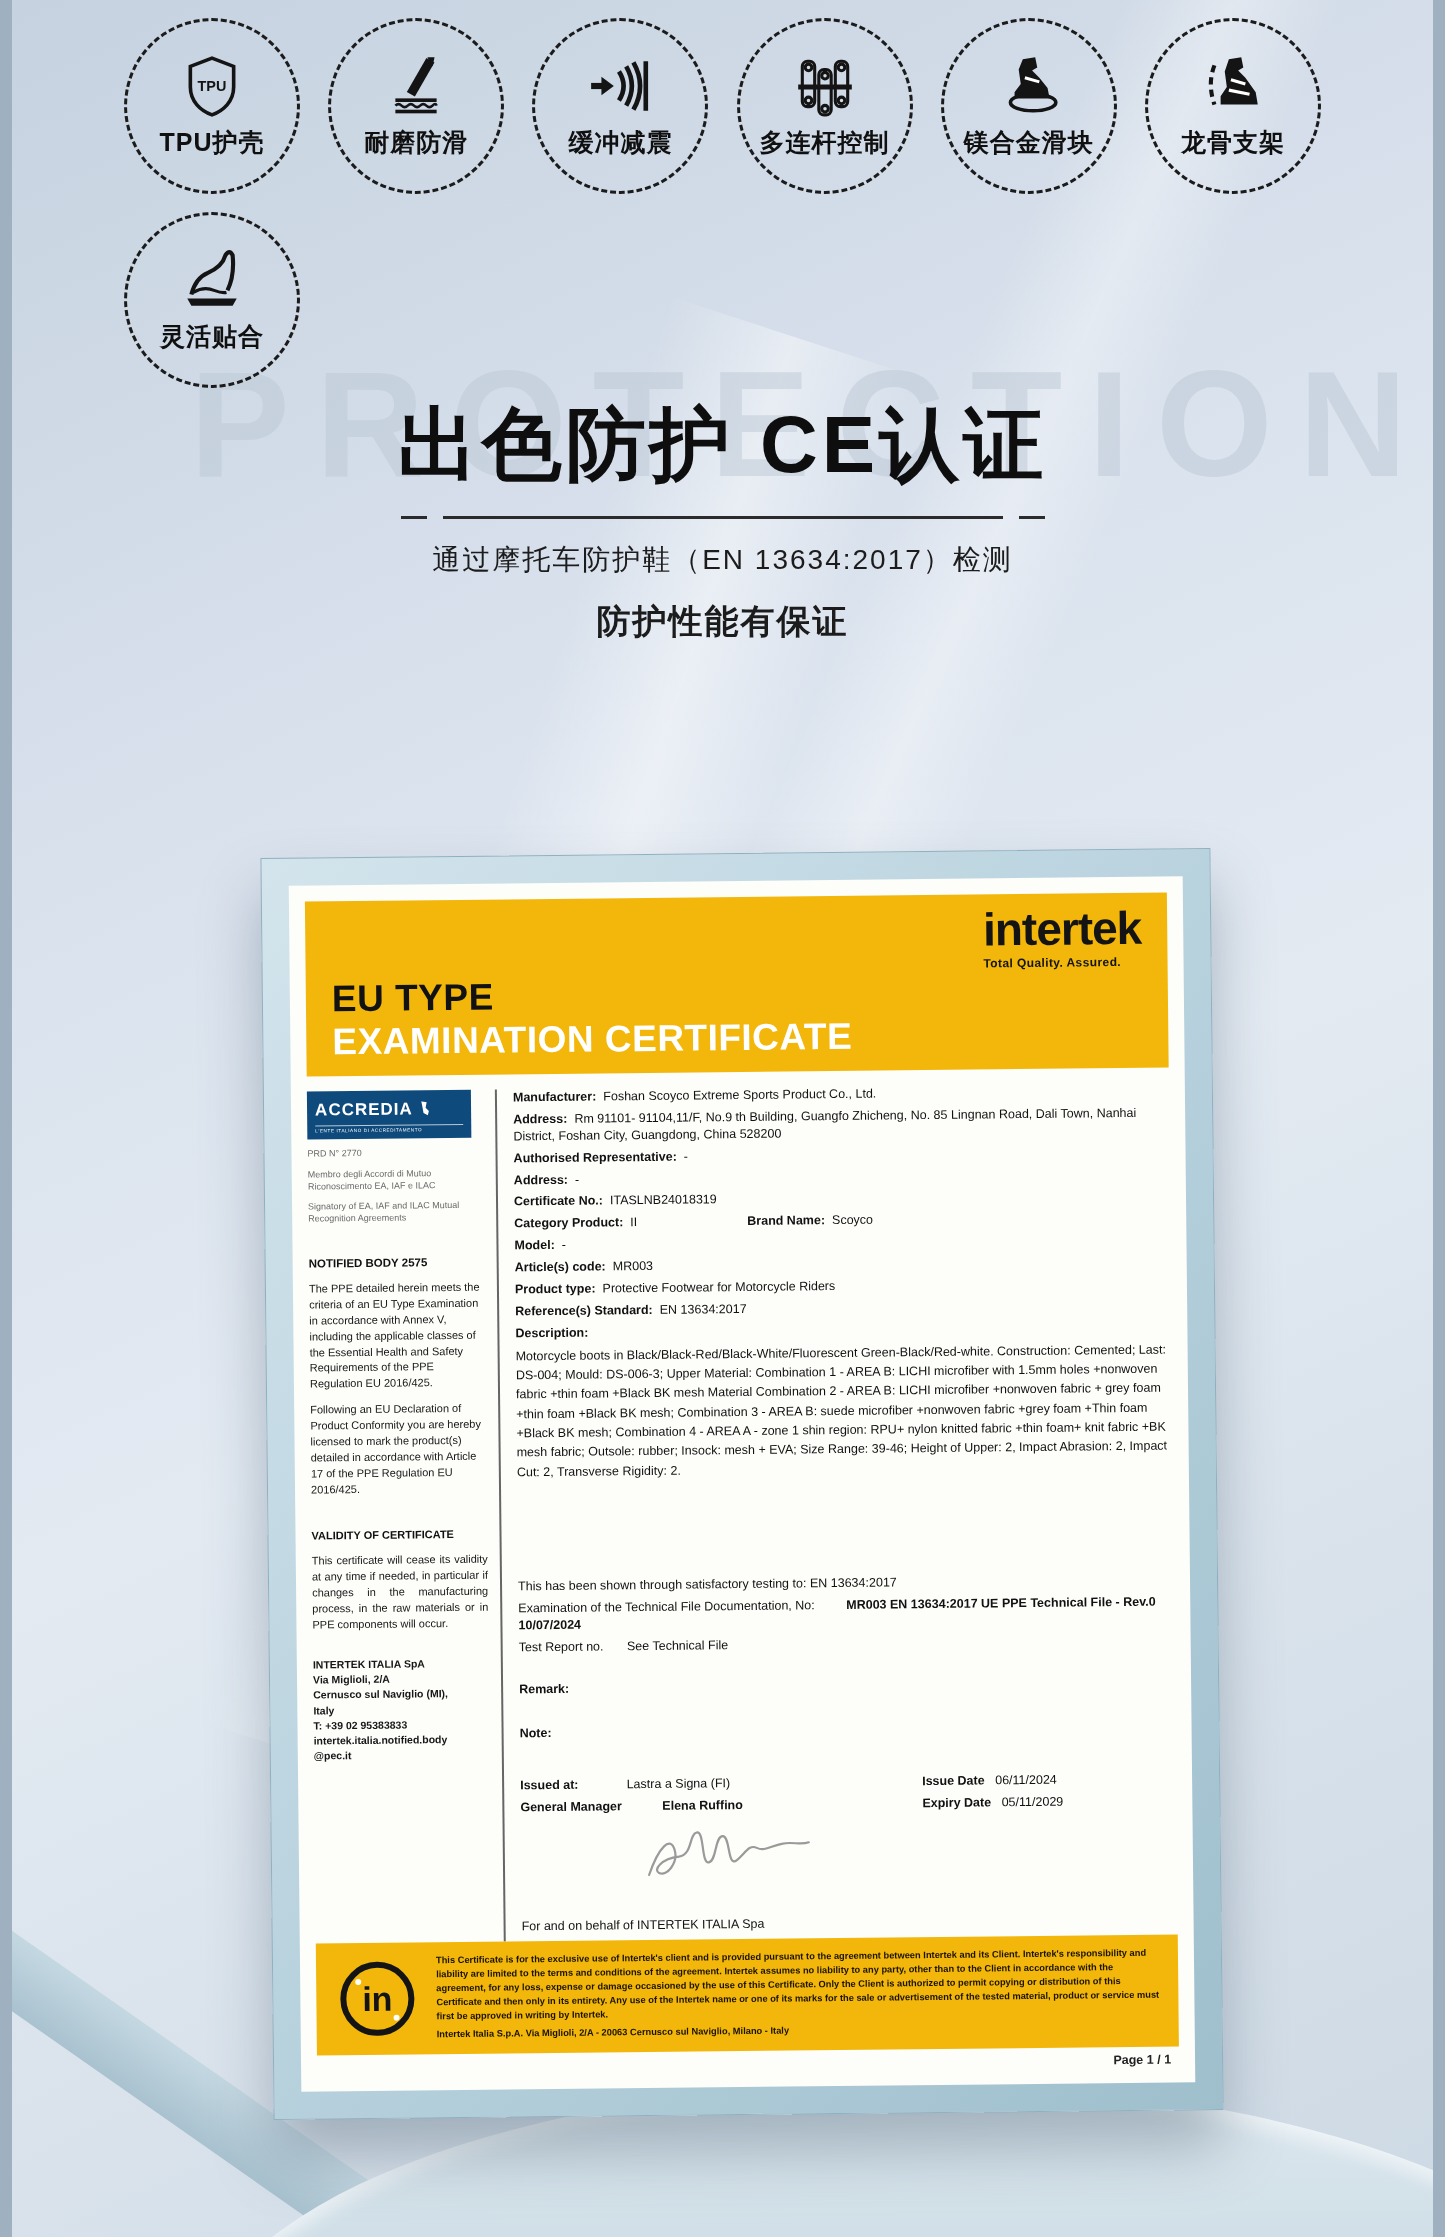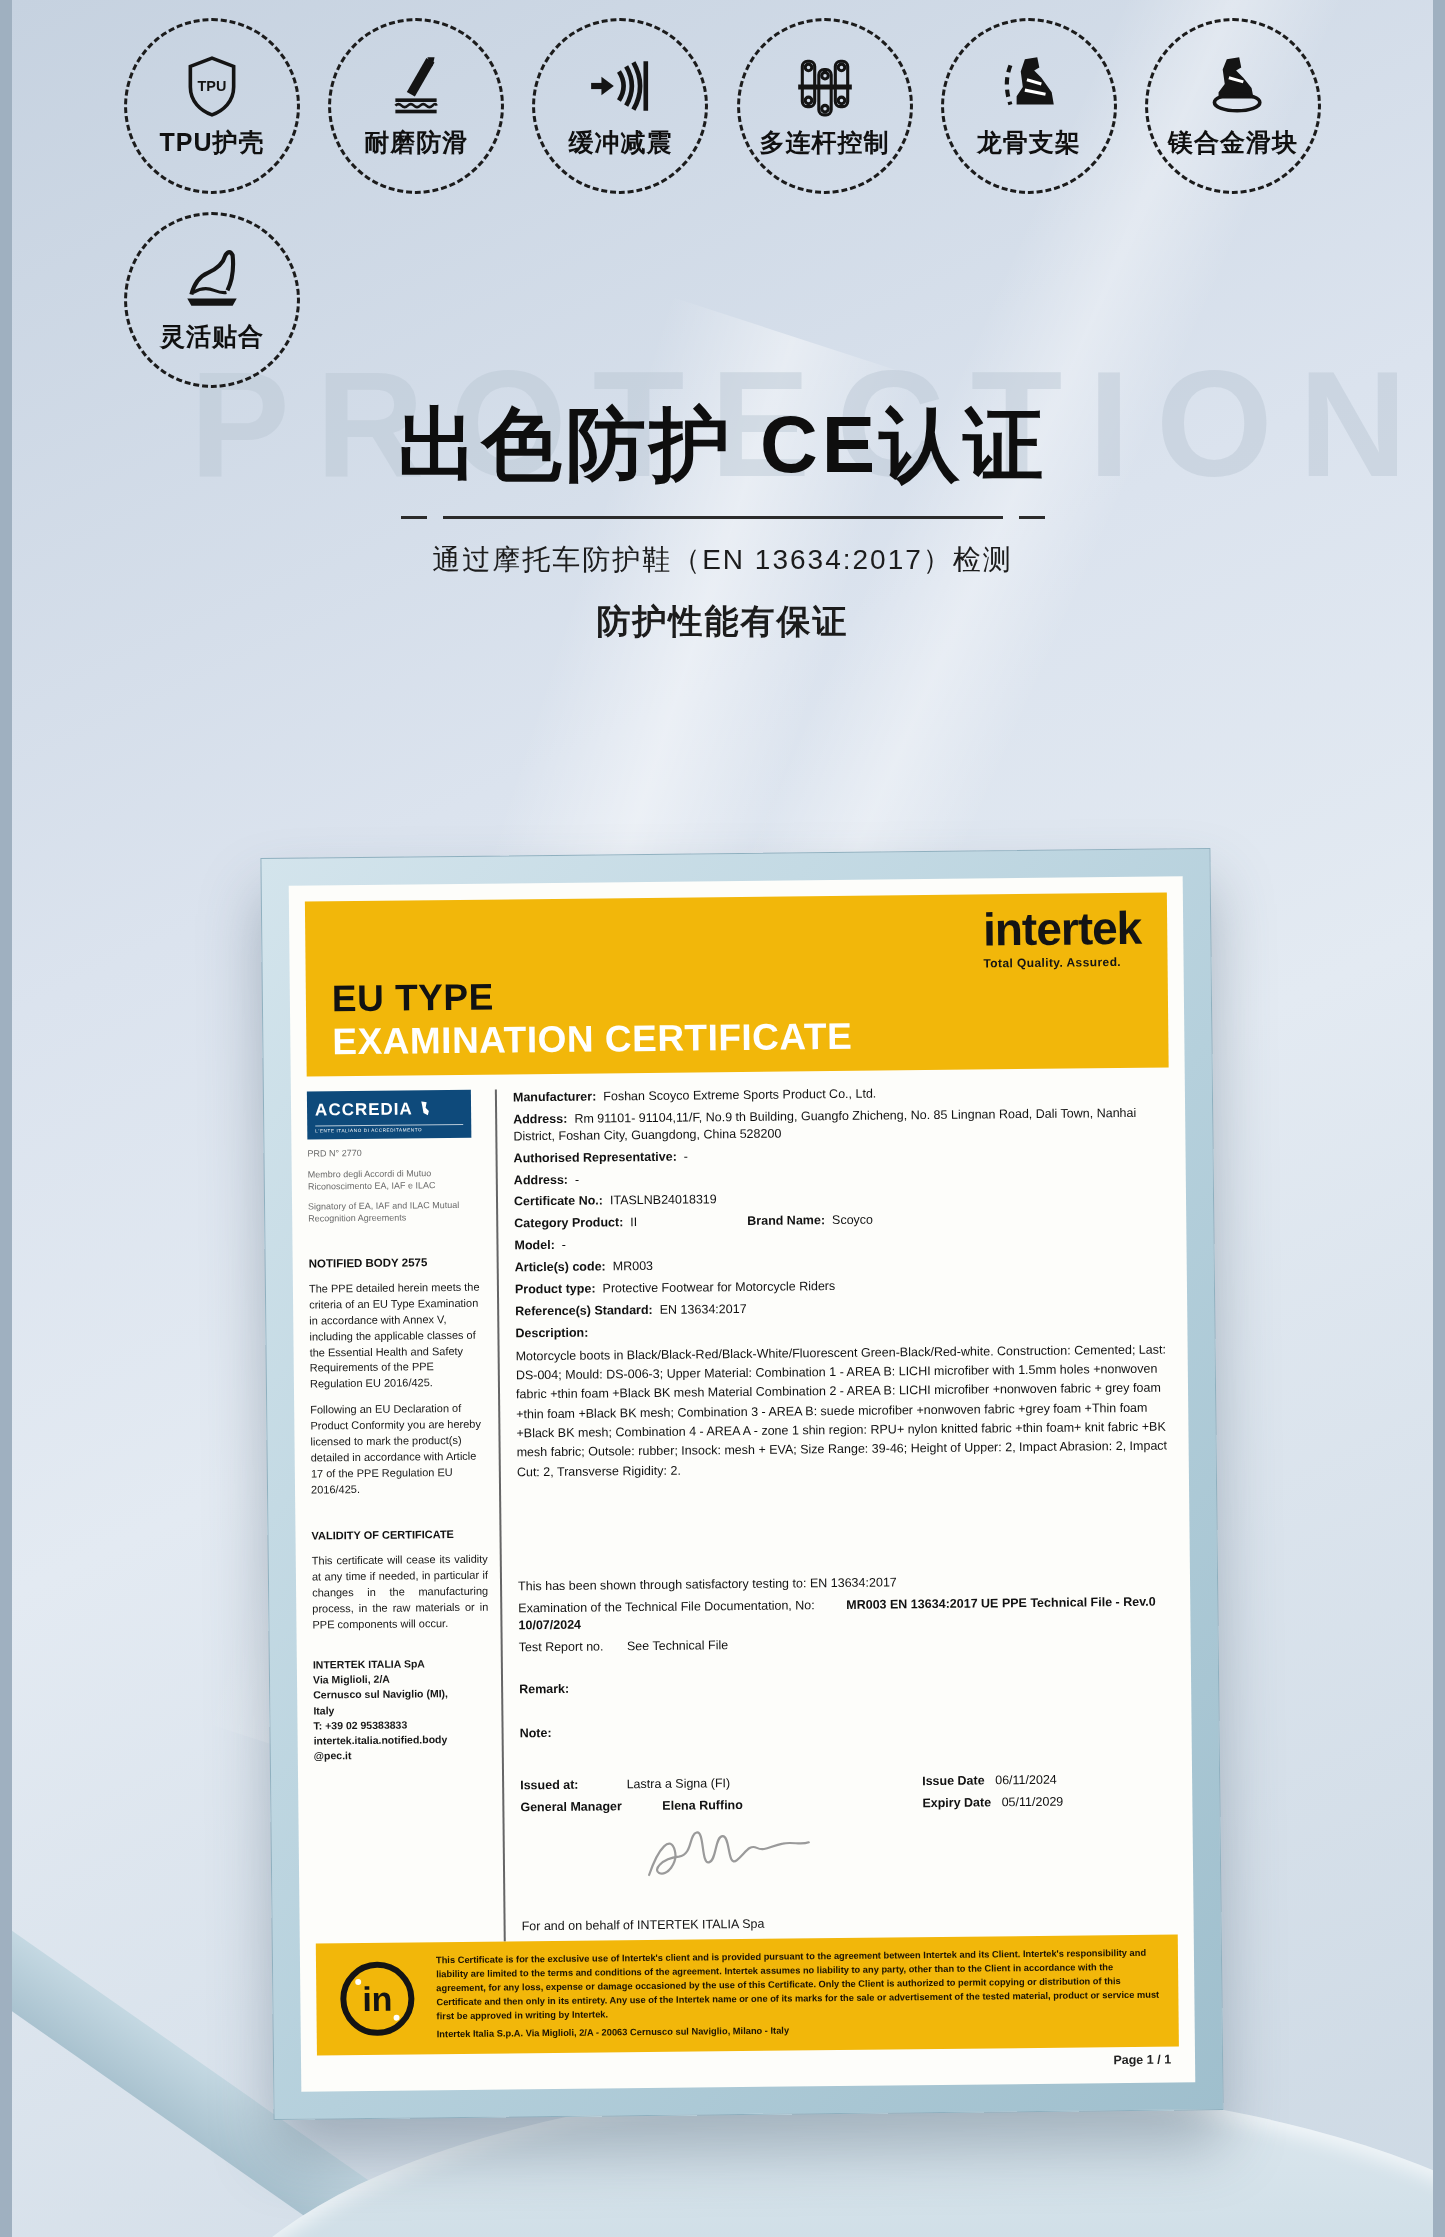--- a/index.html
+++ b/index.html
@@ -138,34 +138,34 @@
           <rect x="42" y="8" width="12" height="44" rx="5"></rect>
           <circle cx="48" cy="14" r="3.2"></circle>
             <circle cx="48" cy="46" r="3.2"></circle>
           <line x1="6" y1="33" x2="58" y2="33" stroke-width="5"></line>
         </g>
       </svg>
       <div class="badge-label">多连杆控制</div>
     </div>
     <div class="badge">
       <svg width="66" height="66" viewBox="0 0 64 64">
+        <path d="M26 6 L38 4 L40 14 L35 17 L42 24 L50 34 L52 44 L18 44 L18 38 L24 30 L22 16 Z" fill="#141414"></path>
+        <line x1="28" y1="24" x2="42" y2="28" stroke="#fff" stroke-width="3"></line>
+        <ellipse cx="36" cy="48" rx="22" ry="8" fill="none" stroke="#141414" stroke-width="3.5"></ellipse>
+      </svg>
+      <div class="badge-label">镁合金滑块</div>
+    </div>
+    <div class="badge">
+      <svg width="66" height="66" viewBox="0 0 64 64">
         <path d="M14 12 Q7 30 14 50" fill="none" stroke="#141414" stroke-width="4" stroke-dasharray="7 5"></path>
         <path d="M28 6 L40 4 L42 14 L37 17 L44 24 L54 38 L56 50 L20 50 L20 42 L26 33 L24 18 Z" fill="#141414"></path>
         <line x1="30" y1="26" x2="44" y2="30" stroke="#fff" stroke-width="3"></line>
         <line x1="28" y1="36" x2="48" y2="40" stroke="#fff" stroke-width="3"></line>
       </svg>
       <div class="badge-label">龙骨支架</div>
-    </div>
-    <div class="badge">
-      <svg width="66" height="66" viewBox="0 0 64 64">
-        <path d="M26 6 L38 4 L40 14 L35 17 L42 24 L50 34 L52 44 L18 44 L18 38 L24 30 L22 16 Z" fill="#141414"></path>
-        <line x1="28" y1="24" x2="42" y2="28" stroke="#fff" stroke-width="3"></line>
-        <ellipse cx="36" cy="48" rx="22" ry="8" fill="none" stroke="#141414" stroke-width="3.5"></ellipse>
-      </svg>
-      <div class="badge-label">镁合金滑块</div>
     </div>
     <div class="badge">
       <svg width="66" height="66" viewBox="0 0 64 64">
         <path d="M12 46 Q16 30 28 25 Q42 19 45 8 Q49 2 52 8 Q54 28 47 42" fill="none" stroke="#141414" stroke-width="4"></path>
         <path d="M14 44 Q24 38 34 42 Q42 45 46 44" fill="none" stroke="#141414" stroke-width="3"></path>
         <polygon points="8,50 56,50 52,57 12,57" fill="#141414"></polygon>
       </svg>
       <div class="badge-label">灵活贴合</div>
     </div>
   </div>

